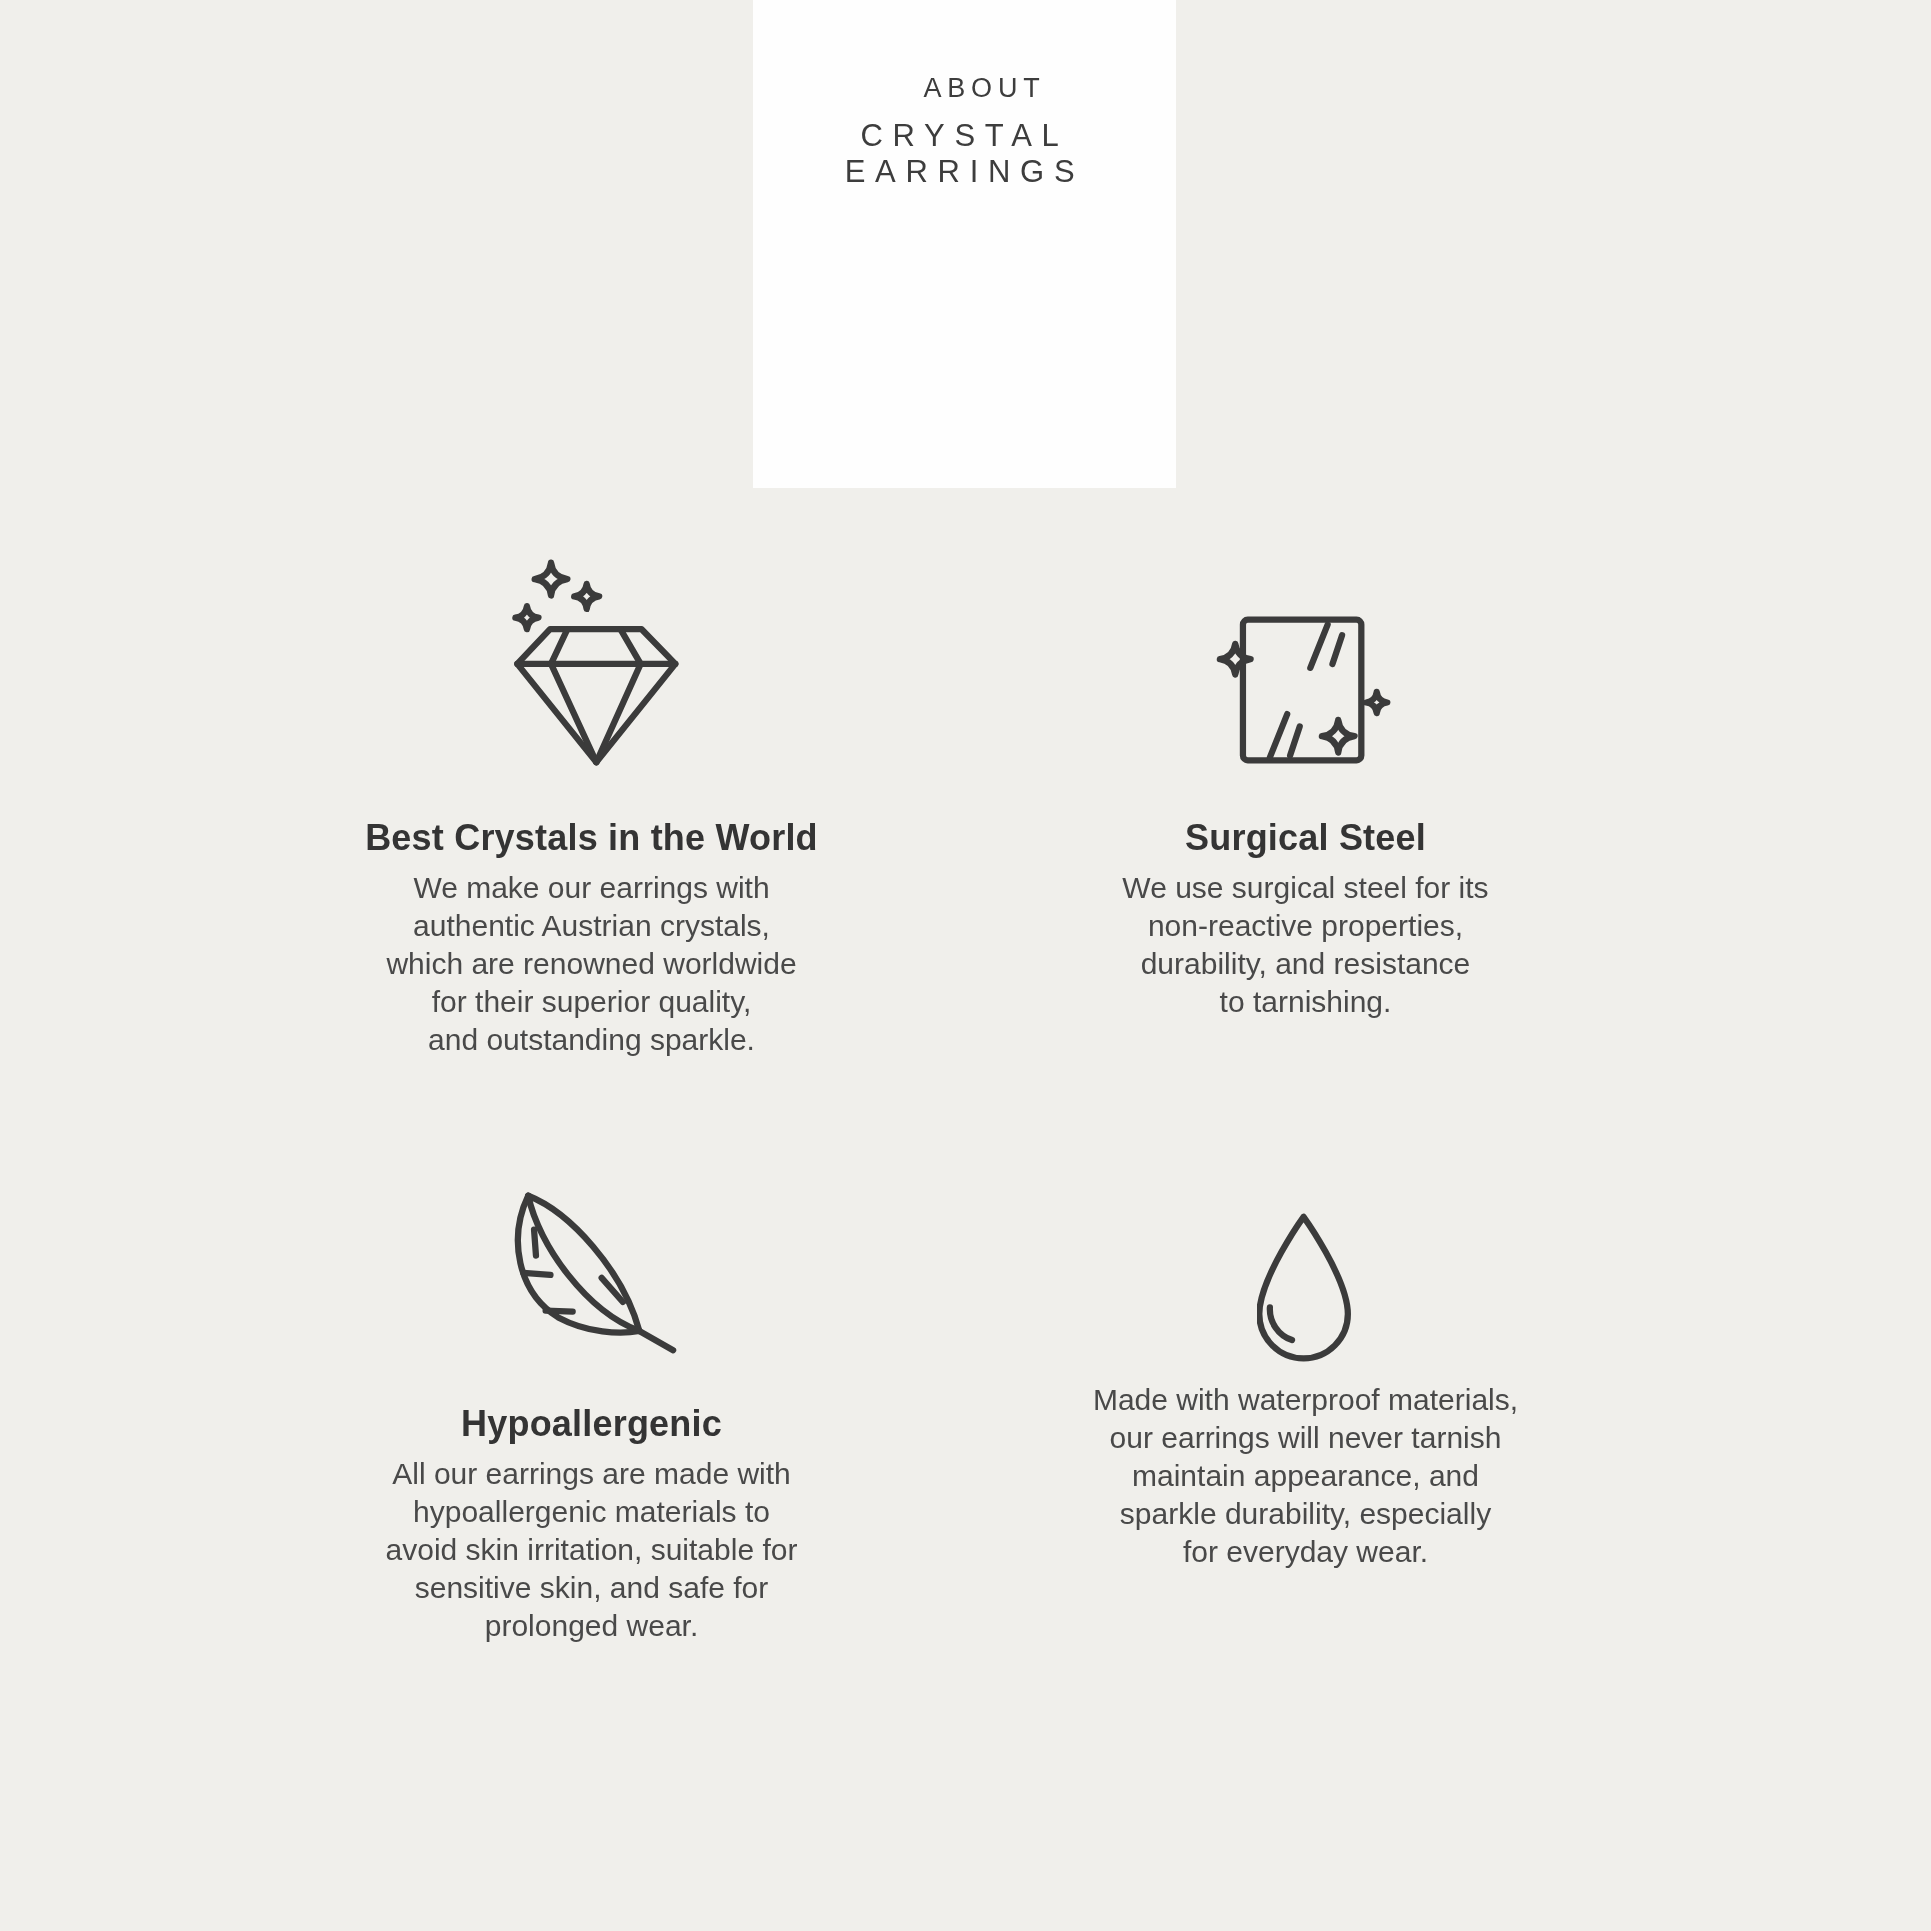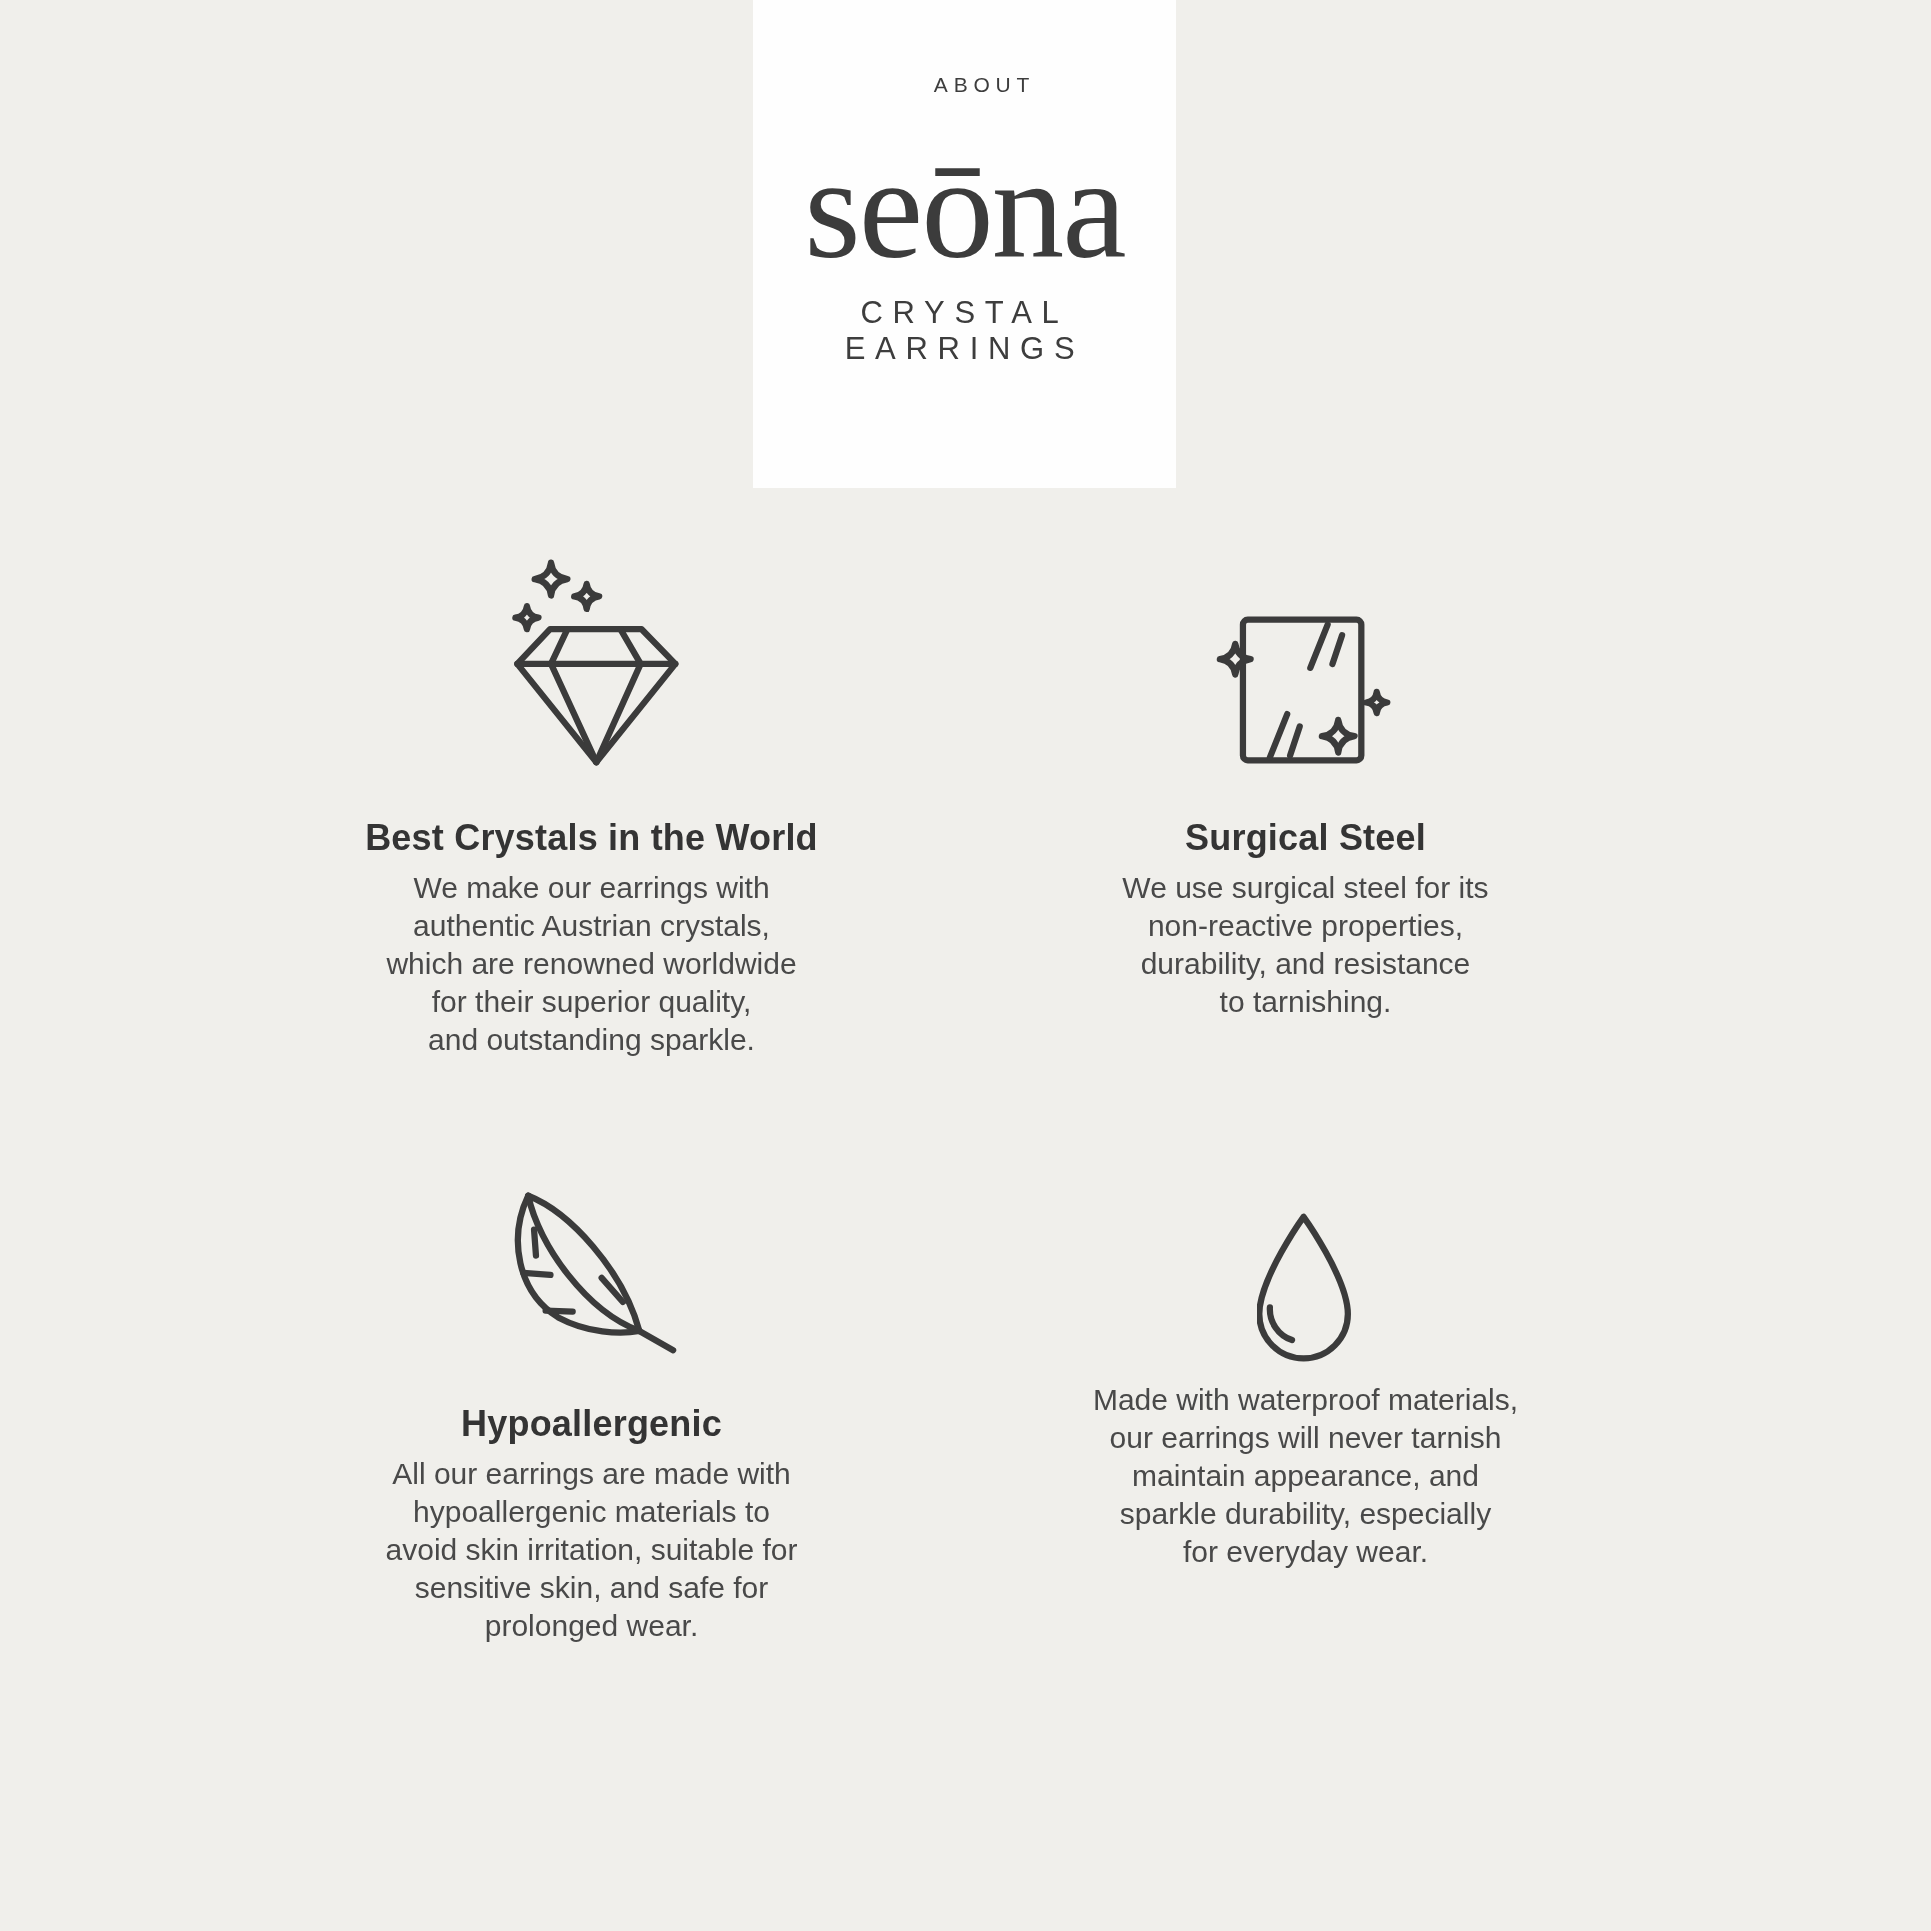--- a/index.html
+++ b/index.html
@@ -17,21 +17,21 @@
     position: absolute;
     left: 753px;
     top: 0;
     width: 423px;
     height: 488px;
     background: #fefefe;
     text-align: center;
   }
   .eyebrow {
     padding-top: 73px;
-    font-size: 21px;
+    font-size: 27px;
     letter-spacing: 5.8px;
     font-weight: 400;
     color: #3d3d3d;
     padding-left: 40px;
   }
   .brand {
     margin-top: 39px;
     font-family: "Liberation Serif", serif;
     font-size: 145px;
     line-height: 1.0;
@@ -86,21 +86,20 @@
     stroke-linejoin: round;
   }
 </style>
 </head>
 <body>
 
 <div class="canvas">
 
   <section class="brand-card">
     <div class="eyebrow">ABOUT</div>
-    <div class="brand">seōna</div>
     <div class="tagline">CRYSTAL EARRINGS</div>
   </section>
 
   <section class="feature row1" id="feature-steel">
     <div class="icon-box">
       <svg width="193" height="154" viewBox="0 0 200 160">
         <g class="icon-stroke">
           <rect x="35" y="7" width="123" height="146" rx="5"></rect>
           <path d="M105,57 L123,12"></path>
           <path d="M128,53 L138,23"></path>

